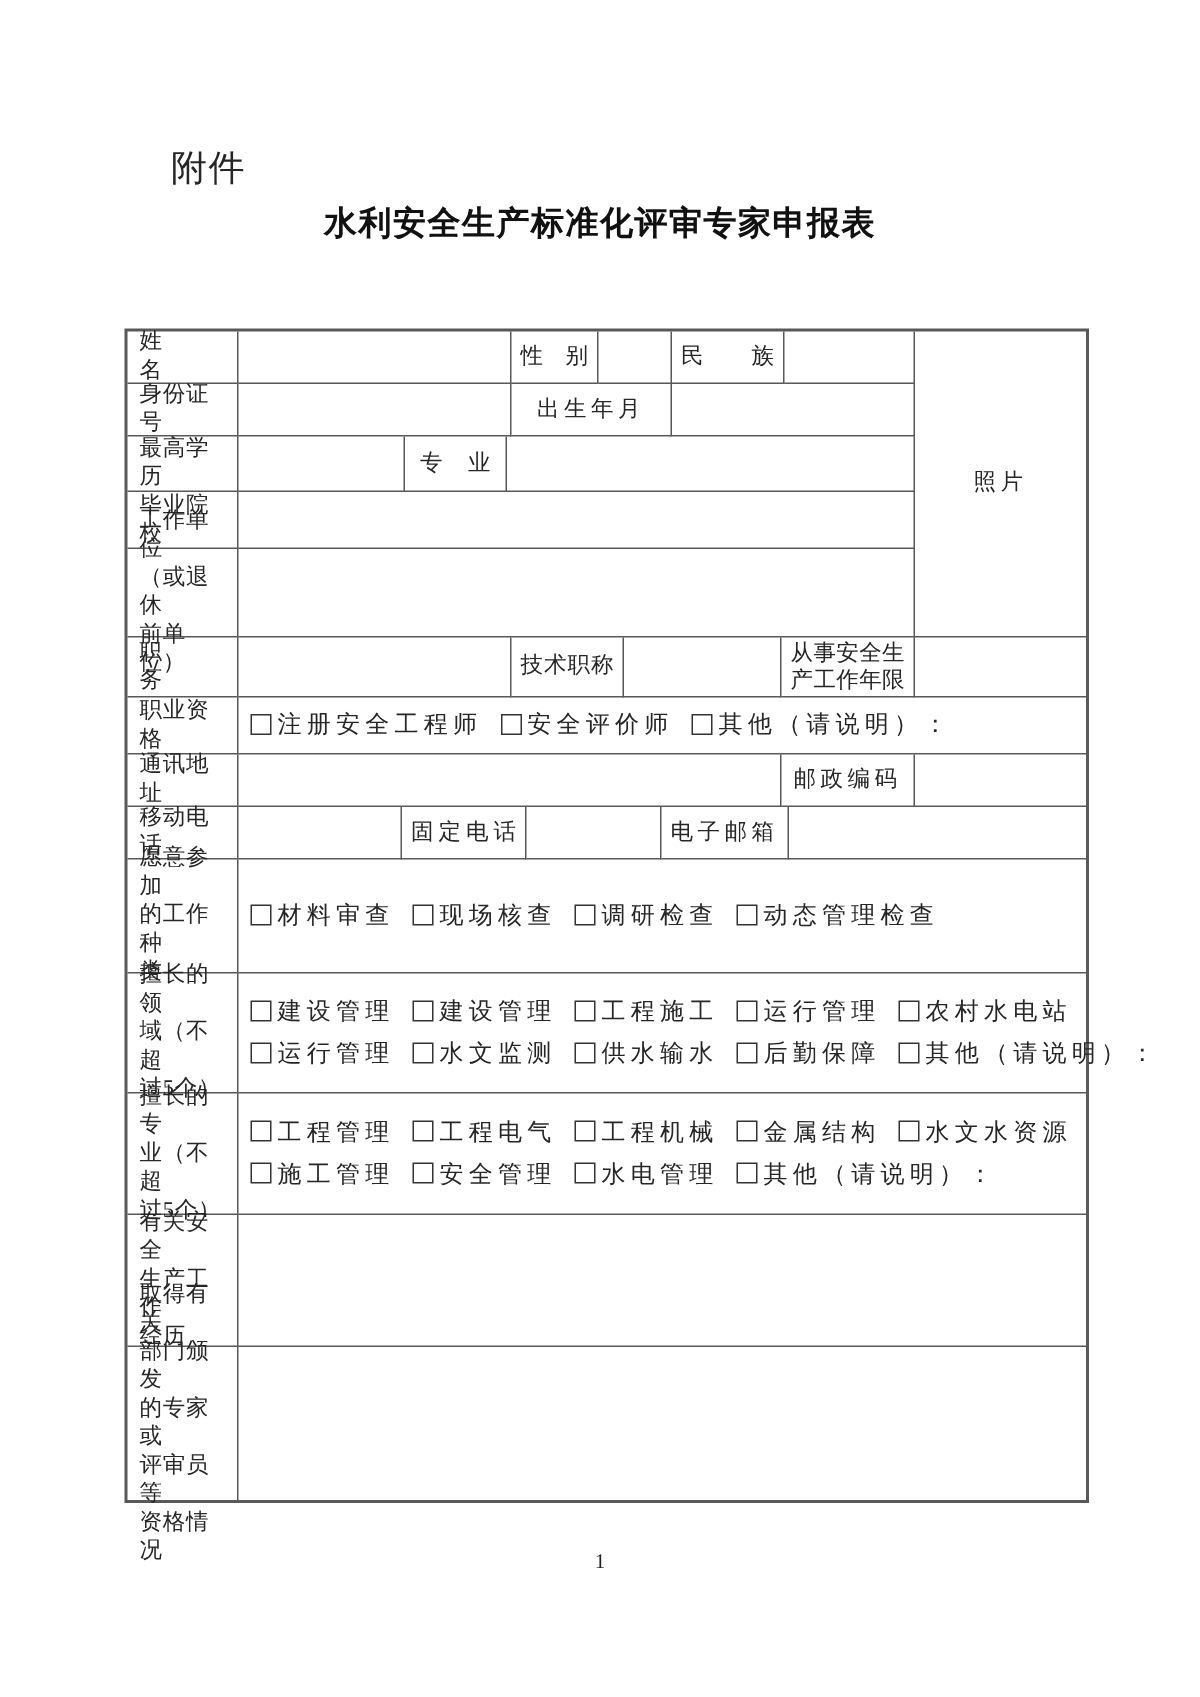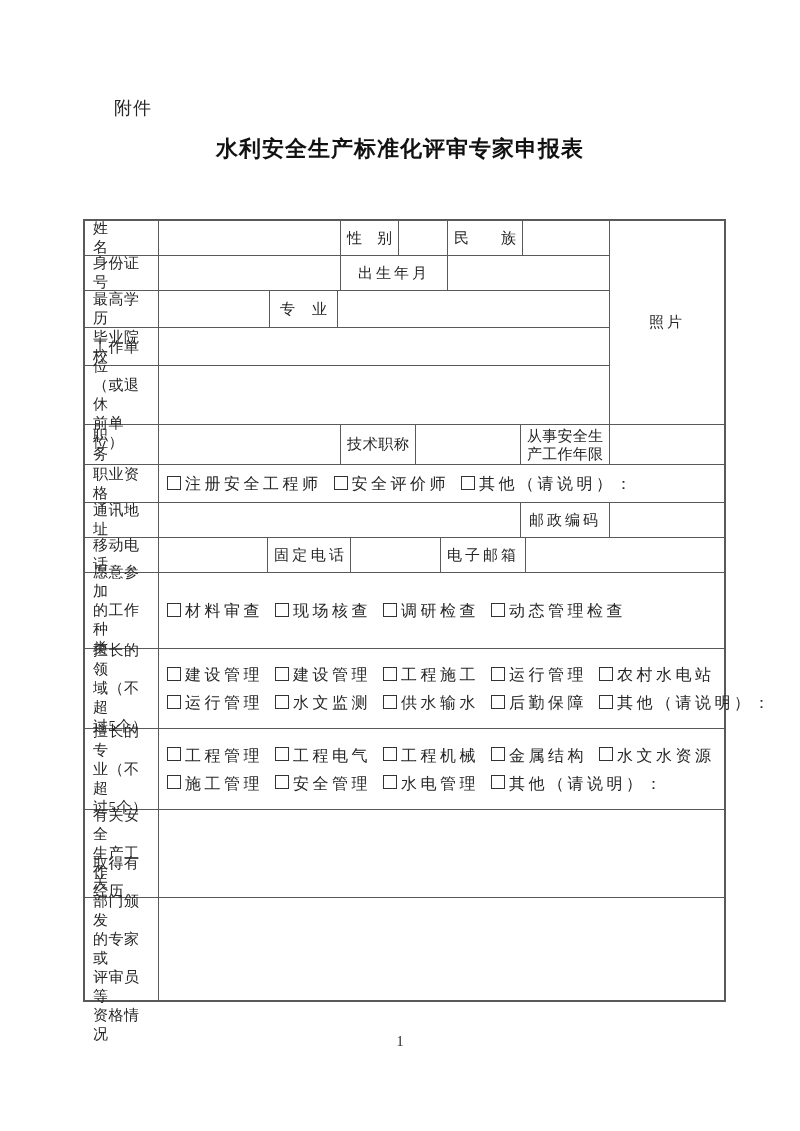--- a/index.html
+++ b/index.html
@@ -6,21 +6,21 @@
   body {
     width: 800px; height: 1131px;
     background: #ffffff;
     font-family: "Liberation Serif", "DejaVu Serif", serif;
     color: #262626;
     position: relative;
     overflow: hidden;
   }
   .attachment {
     position: absolute; left: 114px; top: 96px;
-    font-size: 18px; letter-spacing: 1px; font-family: Liberation Serif, serif;
+    font-size: 24px; letter-spacing: 1px; font-family: Liberation Serif, serif;
   }
   .doc-title {
     position: absolute; left: 0; top: 134px; width: 800px;
     text-align: center;
     font-family: "Liberation Sans", "DejaVu Sans", sans-serif;
     font-weight: 700; font-size: 22px; letter-spacing: 1px;
     color: #111111;
   }
   .form-table {
     position: absolute; left: 83px; top: 219px;

